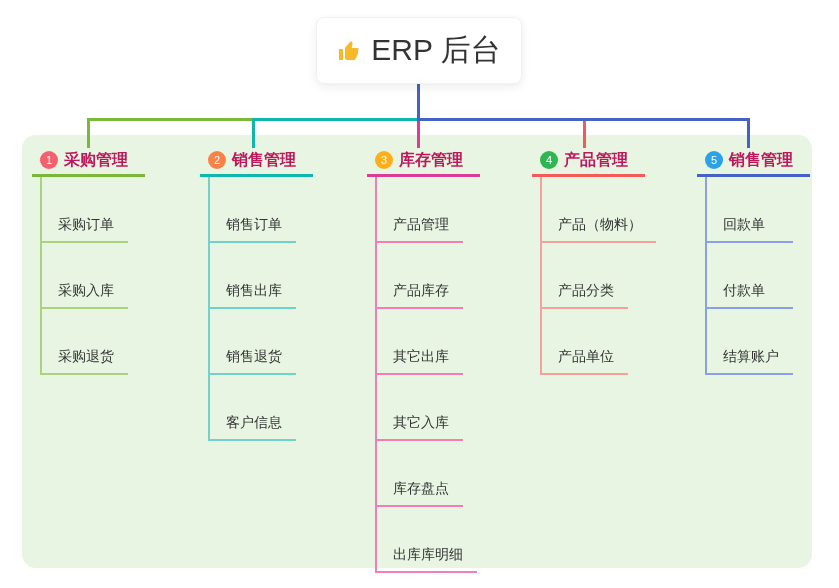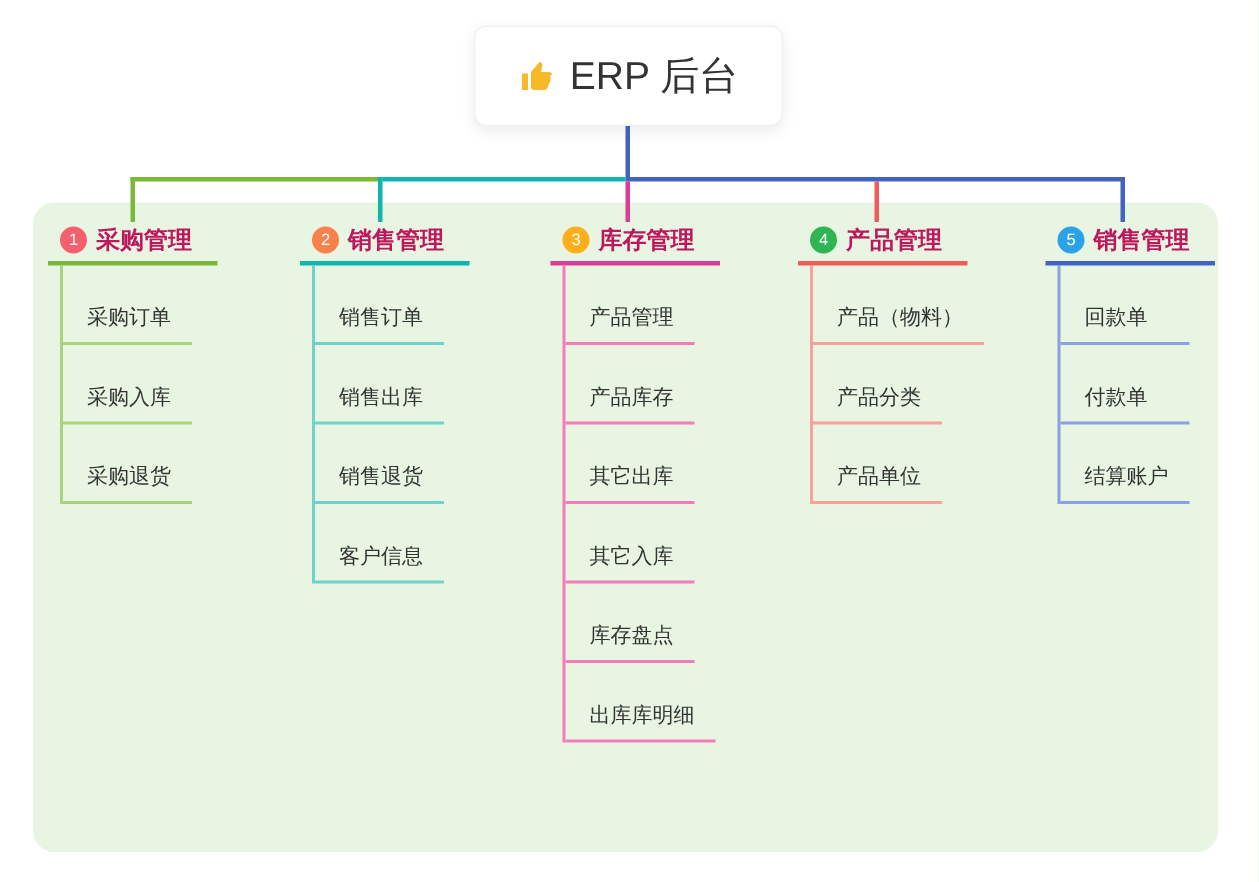--- a/index.html
+++ b/index.html
@@ -9,21 +9,21 @@
     font-family:"Liberation Sans","DejaVu Sans",sans-serif;
   }
   .canvas{position:absolute;inset:0;}
 
   
   .root-node{
     position:absolute;left:316px;top:17px;width:206px;height:67px;
     background:#ffffff;border:1px solid #f1f1f1;border-radius:8px;
     box-shadow:0 3px 10px rgba(0,0,0,.08);
     display:flex;align-items:center;justify-content:center;gap:10px;
-    font-size:26px;color:#333;cursor:pointer;box-sizing:border-box;
+    font-size:30px;color:#333;cursor:pointer;box-sizing:border-box;
   }
   .thumb{display:flex;align-items:center;}
 
   
   .panel{
     position:absolute;left:22px;top:135px;width:790px;height:433px;
     background:var(--panel);border-radius:14px;
   }
 
   
@@ -36,21 +36,21 @@
     border-bottom:3px solid var(--c);cursor:pointer;box-sizing:content-box;
   }
   .badge{
     flex:0 0 18px;width:18px;height:18px;border-radius:50%;
     background:var(--bc);color:#fff;font-size:11px;line-height:18px;
     display:flex;align-items:center;justify-content:center;
   }
   .btitle{font-size:16px;font-weight:700;color:#be185d;white-space:nowrap;}
   .children{margin-left:8px;border-left:2px solid var(--cl);width:max-content;}
   .child{
-    height:53px;border-bottom:2px solid var(--cl);
+    height:66px;border-bottom:2px solid var(--cl);
     display:flex;align-items:flex-end;box-sizing:border-box;
     padding:0 14px 7px 16px;font-size:14px;color:#333;
     white-space:nowrap;width:max-content;min-width:86px;cursor:pointer;
   }
 </style>
 </head>
 <body style="--c1: #7ab838; --c2: #10b5ac; --c3: #dc3b96; --c4: #f25c58; --c5: #4362c4; --root: #4362c4; --panel: #e7f5e2;">
 
 <div class="canvas">
 

